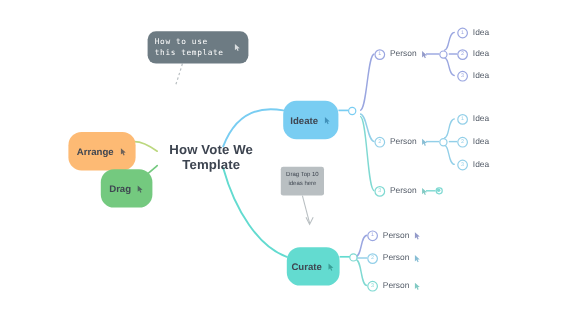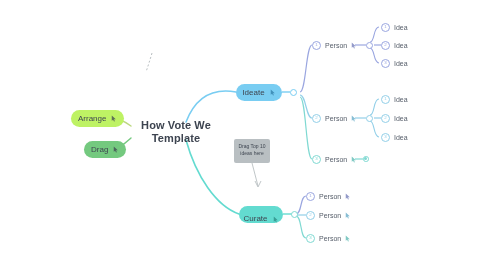--- a/index.html
+++ b/index.html
@@ -16,28 +16,28 @@
   
   .title{
     left:133px;top:119px;width:86px;
     display:block;text-align:center;
     font-size:11px;font-weight:bold;color:#3d4450;line-height:13px;
     letter-spacing:.1px;
   }
 
   
   .pill{
-    border-radius:11px;height:17px;padding:0 7px;
-    font-size:8px;font-weight:normal;color:#3f4651;
+    border-radius:11px;height:32px;padding:0 7px;
+    font-size:8px;font-weight:bold;color:#3f4651;
     gap:5px;justify-content:center;white-space:nowrap;
   }
-  .pill-arrange{left:71px;top:110px;background:#bef264;}
+  .pill-arrange{left:57px;top:110px;background:#fdba74;}
   .pill-vote{left:84px;top:141px;background:#74c97f;}
   .pill-ideate{left:236px;top:84px;background:#79cdf2;width:46px;}
-  .pill-curate{left:239px;top:206px;background:#63dbd0;width:44px;align-items:flex-end;}
+  .pill-curate{left:239px;top:206px;background:#63dbd0;width:44px;}
 
   
   .note{
     left:123px;top:26px;width:84px;height:27px;
     background:#6d7b83;border-radius:7px;
     padding:4px 6px;gap:3px;
     font-family:"DejaVu Sans Mono",monospace;
     font-size:6.5px;color:#ffffff;line-height:9px;
     letter-spacing:.5px;align-items:center;
   }
@@ -128,20 +128,26 @@
     <path d="M296,214 C302,214 300,196 306,196" stroke="#9aa6e0" stroke-width="1.2" fill="none"></path>
     <path d="M296,215 L306,215" stroke="#92cfe8" stroke-width="1.2" fill="none"></path>
     <path d="M296,216 C302,216 300,238 306,238" stroke="#7fd9d2" stroke-width="1.2" fill="none"></path>
   </svg>
 
   <div class="node title">
     <div>How Vote We</div>
     <div>Template</div>
   </div>
 
+  <div class="node note">
+    <span class="txt">How to use this template</span>
+    <svg class="cursor" viewBox="0 0 8 9">
+      <path d="M1 0.6 L1 7.6 L2.8 6 L4 8.6 L5.2 8 L4 5.6 L6.4 5.4 Z" fill="#ffffff"></path>
+    </svg>
+  </div>
 
   <div class="node sticky">
     <span>Drag Top 10 ideas here</span>
   </div>
 
   <div class="node pill pill-arrange">
     <span>Arrange</span>
     <svg class="cursor" viewBox="0 0 8 9">
       <path d="M1 0.6 L1 7.6 L2.8 6 L4 8.6 L5.2 8 L4 5.6 L6.4 5.4 Z" fill="#3f4651"></path>
     </svg>

